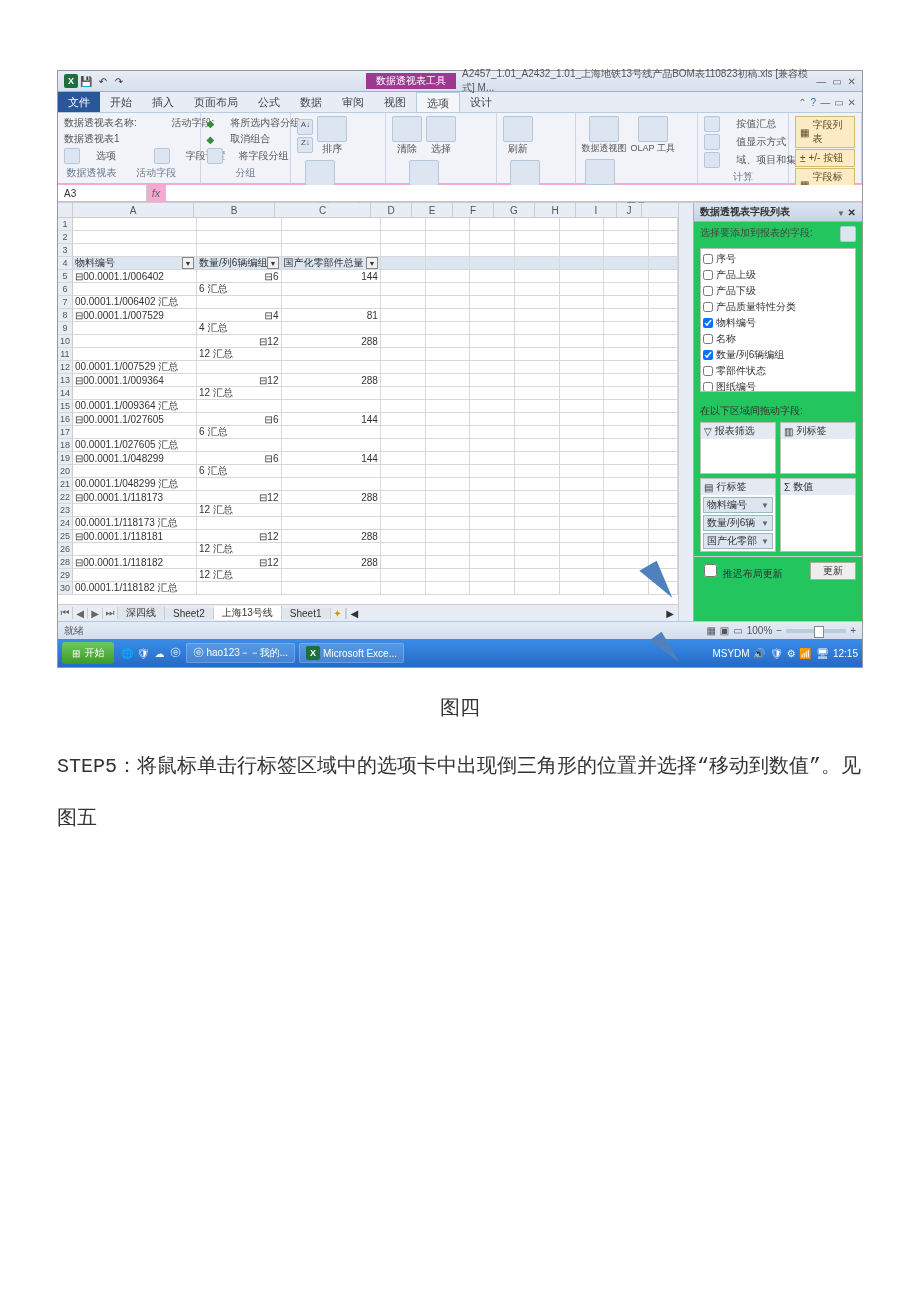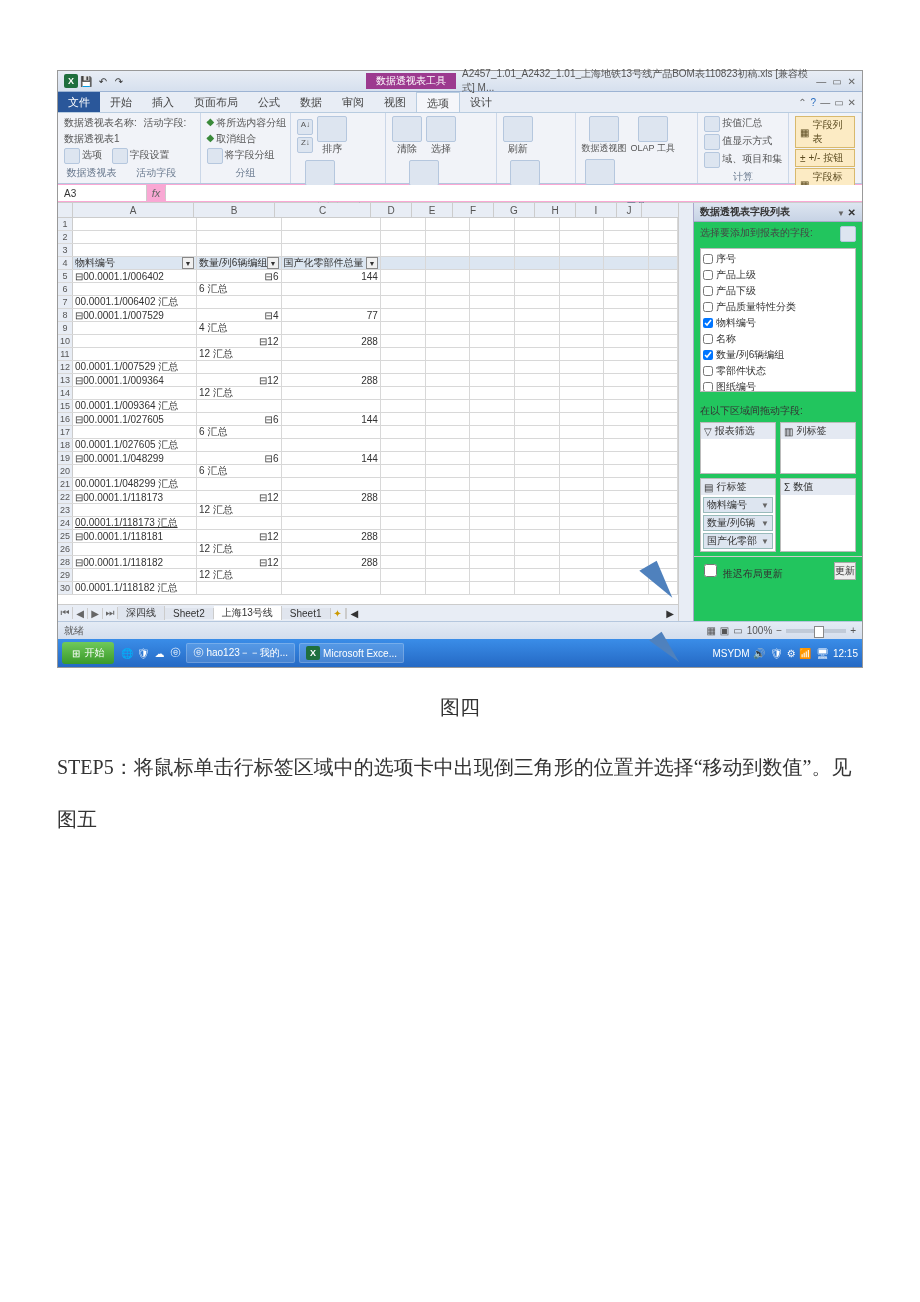--- a/index.html
+++ b/index.html
@@ -14,21 +14,21 @@
 .winbtns{display:flex;gap:6px;font-size:10px;color:#666}
 .ribbon-tabs{display:flex;height:20px;background:#e8edf5;border-bottom:1px solid #b8cce0;font-size:11px}
 .rtab{padding:3px 10px;cursor:default;color:#444}
 .rtab.file{background:#2a579a;color:#fff}
 .rtab.active{background:#f5f6fa;border:1px solid #b8cce0;border-bottom:none}
 .helpbtns{margin-left:auto;display:flex;gap:4px;padding-right:6px;align-items:center;color:#666;font-size:10px}
 .ribbon-body{display:flex;height:70px;background:#f1f3f8;border-bottom:1px solid #b5c7de}
 .rgroup{border-right:1px solid #cbd7e8;padding:3px 6px;display:flex;flex-direction:column;justify-content:space-between;min-width:60px}
 .rg-content{font-size:10px;color:#555;display:flex;gap:4px;flex-wrap:wrap}
 .rg-label{font-size:10px;text-align:center;color:#6a7a8f;padding-top:2px}
-.rg-item{display:flex;align-items:flex-start;gap:2px;white-space:nowrap}
+.rg-item{display:flex;align-items:center;gap:16px;white-space:nowrap}
 .rg-icon{width:14px;height:14px;background:#dde5f0;border:1px solid #b5c7de;border-radius:2px}
 .rg-bigicon{width:28px;height:24px;background:#dde5f0;border:1px solid #b5c7de;border-radius:2px;margin:0 auto}
 .rg-vert{display:flex;flex-direction:column;gap:2px;align-items:flex-start}
 .show-btns{display:flex;flex-direction:column;gap:1px}
 .show-btn{background:#fcebc4;border:1px solid #d8b96d;padding:1px 4px;font-size:10px;display:flex;align-items:center;gap:3px;color:#5a4a1f}
 .formulabar{display:flex;height:18px;border-bottom:1px solid #ccc;background:#f9a8d4;align-items:center}
 .namebox{width:76px;border-right:1px solid #ccc;padding:0 6px;font-size:10px;background:#fff;height:16px;display:flex;align-items:center}
 .fx{width:18px;text-align:center;font-style:italic;color:#666;border-right:1px solid #ccc}
 .fxinput{flex:1;background:#fff;height:16px}
 .sheet-area{display:flex;height:418px;position:relative}
@@ -48,40 +48,40 @@
 .fp-sub{padding:4px 6px;color:#444;display:flex;justify-content:space-between}
 .fp-fields{background:#fff;margin:2px 6px;border:1px solid #bbb;height:138px;overflow:auto;padding:2px}
 .fld{display:flex;align-items:center;gap:3px;padding:1px 0}
 .fld input{width:10px;height:10px;margin:0}
 .fp-drag{padding:4px 6px;margin-top:6px}
 .fp-zones{display:grid;grid-template-columns:1fr 1fr;gap:4px;padding:0 6px}
 .fz{border:1px solid #bbb;background:#fff;min-height:50px;font-size:10px}
 .fz-title{background:#e4e9f2;padding:1px 3px;display:flex;align-items:center;gap:3px}
 .fz-item{background:#dde5f0;border:1px solid #9bb;margin:2px;padding:0 3px;display:flex;justify-content:space-between;align-items:center}
 .fp-bottom{display:flex;justify-content:space-between;align-items:center;padding:4px 6px;border-top:1px solid #ccc;margin-top:4px}
-.upd-btn{border:1px solid #aaa;background:#eee;padding:1px 0;font-size:10px}
+.upd-btn{border:1px solid #aaa;background:#eee;padding:1px 12px;font-size:10px}
 .sheet-tabs{display:flex;height:16px;border-top:1px solid #ccc;background:#e8edf5;align-items:center;font-size:10px}
 .navbtn{width:14px;text-align:center;color:#666;border-right:1px solid #ccc}
 .stab{padding:0 8px;border-right:1px solid #ccc;background:#fff}
 .stab.inactive{background:#e0e5ee}
 .hscroll{flex:1;display:flex;align-items:center;justify-content:space-between;padding:0 4px;border-left:1px solid #ccc}
 .scrollbar-v{width:14px;background:#e8edf5;border-left:1px solid #ccc}
 .statusbar{display:flex;height:17px;background:linear-gradient(#e4ebf5,#d4deed);border-top:1px solid #b5c7de;align-items:center;font-size:10px;color:#555;padding:0 6px;justify-content:space-between}
 .zoom{display:flex;align-items:center;gap:4px}
 .zoom-track{width:60px;height:4px;background:#c0cad8;position:relative}
 .zoom-thumb{position:absolute;left:28px;top:-3px;width:8px;height:10px;background:#fff;border:1px solid #888}
 .taskbar{height:28px;background:linear-gradient(#3a8de8,#2569c4);display:flex;align-items:center;padding:0 4px;font-size:10px;color:#fff}
 .startbtn{background:linear-gradient(#6fc95a,#3a9a2a);padding:4px 10px;border-radius:3px;display:flex;align-items:center;gap:4px}
 .tray{margin-left:auto;display:flex;align-items:center;gap:4px}
 .tbtask{background:rgba(255,255,255,0.15);border:1px solid rgba(255,255,255,0.2);padding:2px 6px;margin-left:4px;display:flex;align-items:center;gap:3px;border-radius:2px;min-width:80px}
 .callout{position:absolute;left:500px;top:310px;width:110px;height:60px;background:#4f81bd;border-radius:50%;display:flex;align-items:center;justify-content:center;color:#fff;font-size:13px;text-align:center;z-index:5}
 .callout-tail{position:absolute;left:590px;top:360px;width:0;height:0;border-left:15px solid transparent;border-right:5px solid transparent;border-top:40px solid #4f81bd;transform:rotate(-30deg);z-index:4}
 .callout-tail2{position:absolute;left:600px;top:430px;width:0;height:0;border-left:12px solid transparent;border-right:3px solid transparent;border-top:35px solid #4f81bd;transform:rotate(-35deg);z-index:4}
 .caption{text-align:center;font-size:20px;font-family:SimSun;margin:26px 0 20px 0}
-.step-text{font-size:20px;font-family:Liberation Serif, serif;line-height:2.6}
+.step-text{font-size:20px;font-family:Liberation Mono, monospace;line-height:2.6}
 .tri{font-size:8px;color:#666}
 </style>
 </head>
 <body>
 
 <div class="page">
 <div class="screenshot">
 
   <div class="titlebar">
     <div class="qatbar">
@@ -358,21 +358,21 @@
               <div class="scell" style="width: 40px;"></div>
               <div class="scell" style="width: 40px;"></div>
               <div class="scell" style="width: 40px;"></div>
               <div class="scell" style="width: 40px;"></div>
               <div class="scell" style="width: 24px;"></div>
             </div>
             <div class="srow">
               <div class="rh">8</div>
               <div class="scell" style="width: 120px;">⊟00.0001.1/007529</div>
               <div class="scell num" style="width: 80px;">⊟4</div>
-              <div class="scell num" style="width: 95px;">77</div>
+              <div class="scell num" style="width: 95px;">81</div>
               <div class="scell" style="width: 40px;"></div>
               <div class="scell" style="width: 40px;"></div>
               <div class="scell" style="width: 40px;"></div>
               <div class="scell" style="width: 40px;"></div>
               <div class="scell" style="width: 40px;"></div>
               <div class="scell" style="width: 40px;"></div>
               <div class="scell" style="width: 24px;"></div>
             </div>
             <div class="srow">
               <div class="rh">9</div>
@@ -564,21 +564,21 @@
               <div class="scell" style="width: 40px;"></div>
               <div class="scell" style="width: 40px;"></div>
               <div class="scell" style="width: 40px;"></div>
               <div class="scell" style="width: 40px;"></div>
               <div class="scell" style="width: 40px;"></div>
               <div class="scell" style="width: 40px;"></div>
               <div class="scell" style="width: 24px;"></div>
             </div>
             <div class="srow">
               <div class="rh">24</div>
-              <div class="scell" style="width: 120px; text-decoration: underline;">00.0001.1/118173 汇总</div>
+              <div class="scell" style="width: 120px;">00.0001.1/118173 汇总</div>
               <div class="scell" style="width: 80px;"></div>
               <div class="scell" style="width: 95px;"></div>
               <div class="scell" style="width: 40px;"></div>
               <div class="scell" style="width: 40px;"></div>
               <div class="scell" style="width: 40px;"></div>
               <div class="scell" style="width: 40px;"></div>
               <div class="scell" style="width: 40px;"></div>
               <div class="scell" style="width: 40px;"></div>
               <div class="scell" style="width: 24px;"></div>
             </div>

